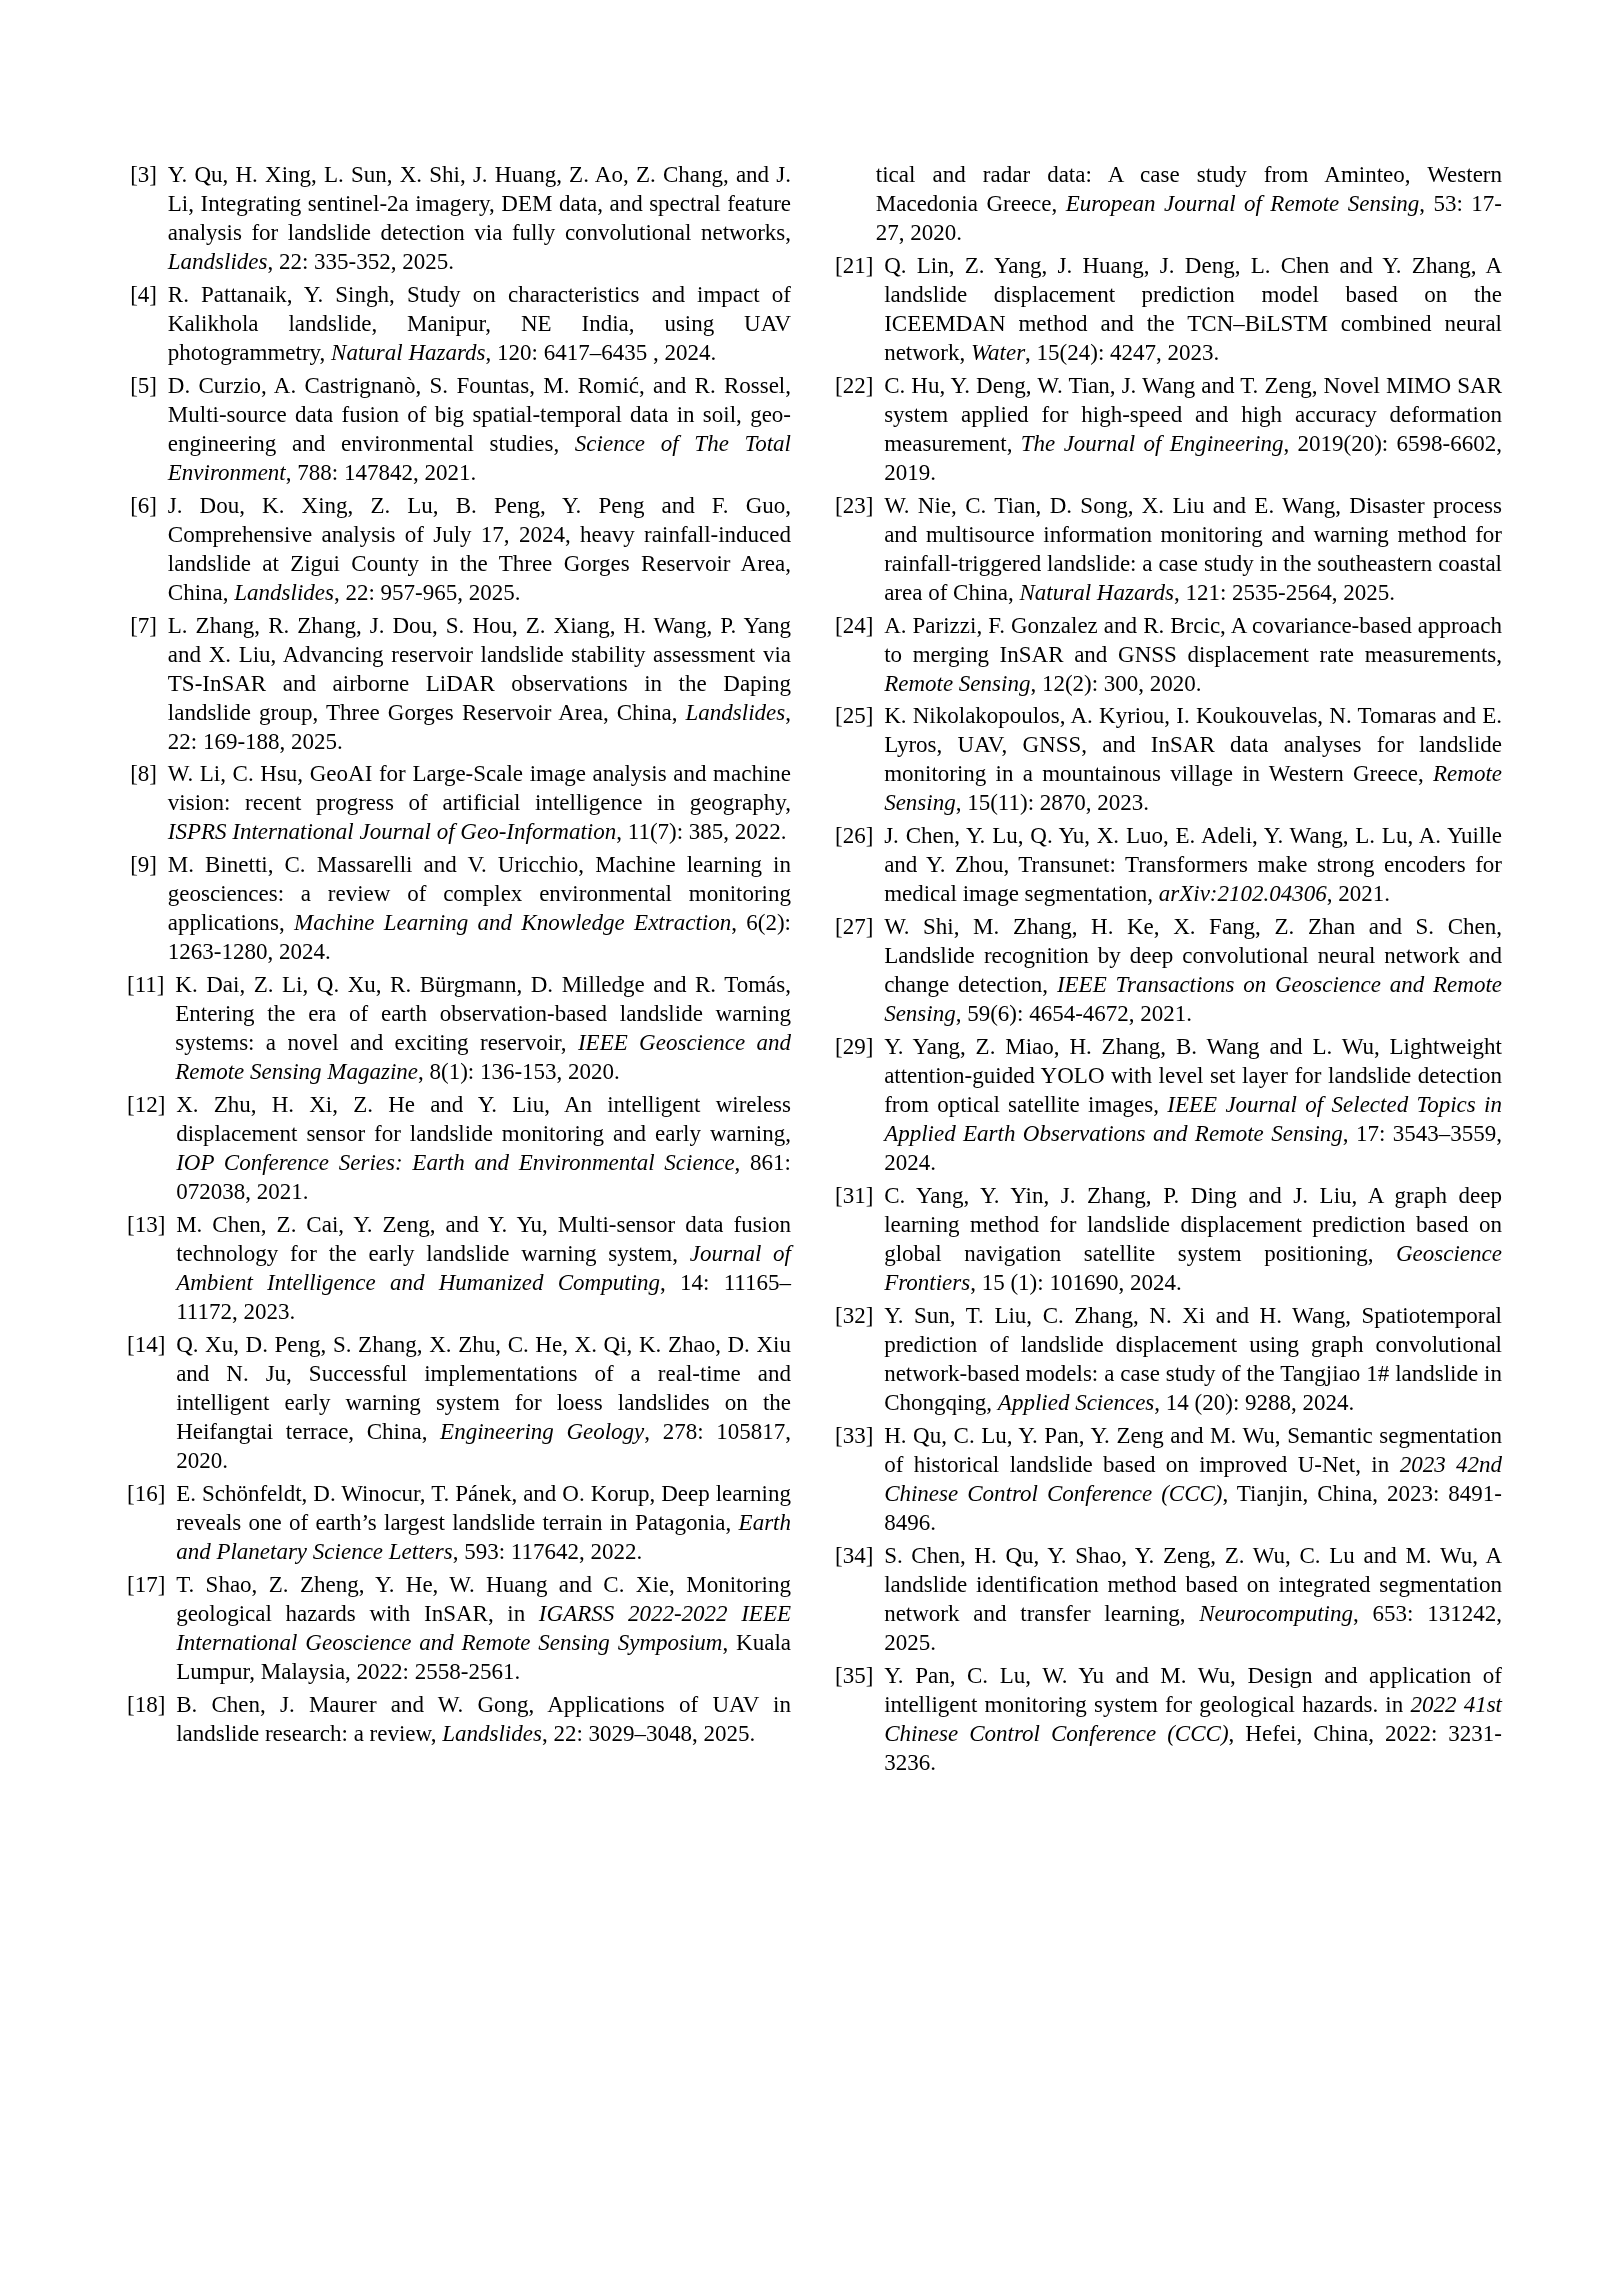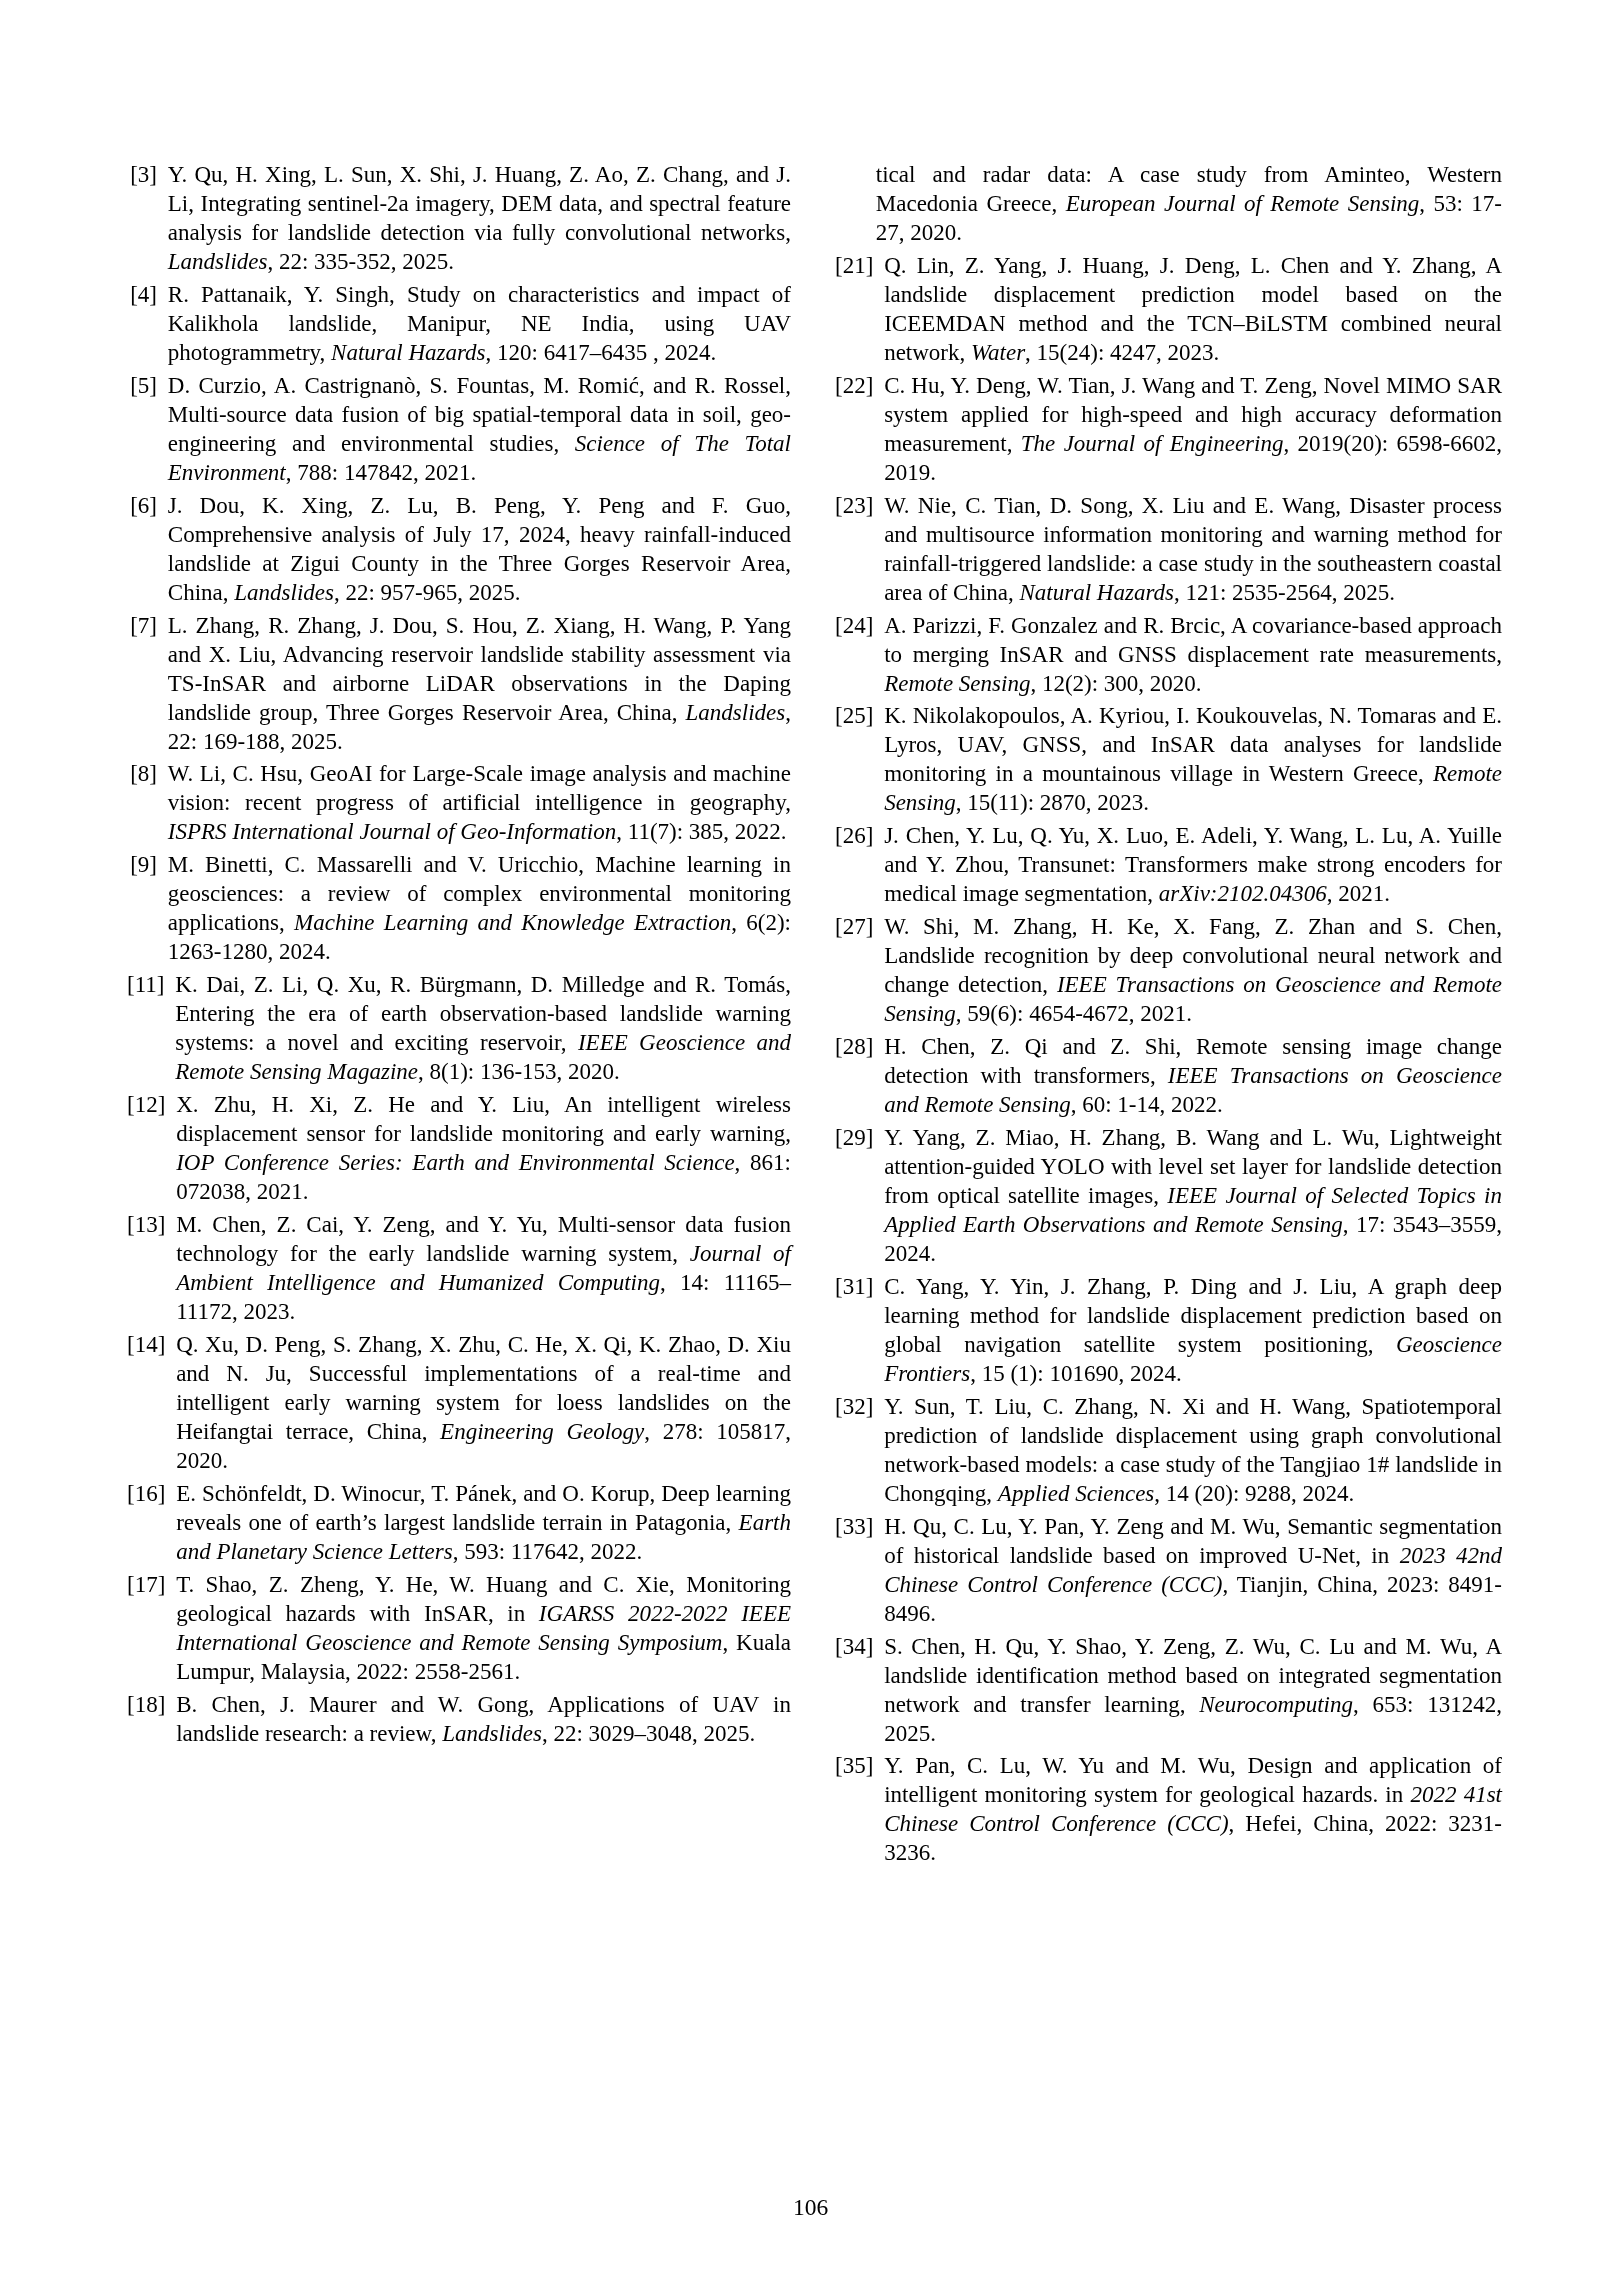--- a/index.html
+++ b/index.html
@@ -142,24 +142,20 @@
       </div>
       <div class="ref">
         <span class="ref-label">[26]</span>
         <div class="ref-body"><span>J. Chen, Y. Lu, Q. Yu, X. Luo, E. Adeli, Y. Wang, L. Lu, A. Yuille and Y. Zhou, Transunet: Transformers make strong encoders for medical image segmentation, </span><span class="it">arXiv:2102.04306</span><span>, 2021.</span></div>
       </div>
       <div class="ref">
         <span class="ref-label">[27]</span>
         <div class="ref-body"><span>W. Shi, M. Zhang, H. Ke, X. Fang, Z. Zhan and S. Chen, Landslide recognition by deep convolutional neural network and change detection, </span><span class="it">IEEE Transactions on Geoscience and Remote Sensing</span><span>, 59(6): 4654-4672, 2021.</span></div>
       </div>
       <div class="ref">
-        <span class="ref-label">[28]</span>
-        <div class="ref-body"><span>H. Chen, Z. Qi and Z. Shi, Remote sensing image change detection with transformers, </span><span class="it">IEEE Transactions on Geoscience and Remote Sensing</span><span>, 60: 1-14, 2022.</span></div>
-      </div>
-      <div class="ref">
         <span class="ref-label">[29]</span>
         <div class="ref-body"><span>Y. Yang, Z. Miao, H. Zhang, B. Wang and L. Wu, Lightweight attention-guided YOLO with level set layer for landslide detection from optical satellite images, </span><span class="it">IEEE Journal of Selected Topics in Applied Earth Observations and Remote Sensing</span><span>, 17: 3543–3559, 2024.</span></div>
       </div>
       <div class="ref">
         <span class="ref-label">[31]</span>
         <div class="ref-body"><span>C. Yang, Y. Yin, J. Zhang, P. Ding and J. Liu, A graph deep learning method for landslide displacement prediction based on global navigation satellite system positioning, </span><span class="it">Geoscience Frontiers</span><span>, 15 (1): 101690, 2024.</span></div>
       </div>
       <div class="ref">
         <span class="ref-label">[32]</span>
         <div class="ref-body"><span>Y. Sun, T. Liu, C. Zhang, N. Xi and H. Wang, Spatiotemporal prediction of landslide displacement using graph convolutional network-based models: a case study of the Tangjiao 1# landslide in Chongqing, </span><span class="it">Applied Sciences</span><span>, 14 (20): 9288, 2024.</span></div>
@@ -170,15 +166,14 @@
       </div>
       <div class="ref">
         <span class="ref-label">[34]</span>
         <div class="ref-body"><span>S. Chen, H. Qu, Y. Shao, Y. Zeng, Z. Wu, C. Lu and M. Wu, A landslide identification method based on integrated segmentation network and transfer learning, </span><span class="it">Neurocomputing</span><span>, 653: 131242, 2025.</span></div>
       </div>
       <div class="ref">
         <span class="ref-label">[35]</span>
         <div class="ref-body"><span>Y. Pan, C. Lu, W. Yu and M. Wu, Design and application of intelligent monitoring system for geological hazards. in </span><span class="it">2022 41st Chinese Control Conference (CCC)</span><span>, Hefei, China, 2022: 3231-3236.</span></div>
       </div>
     </div>
-  <div class="page-number">106</div>
 </div>
 
 
 </body></html>

